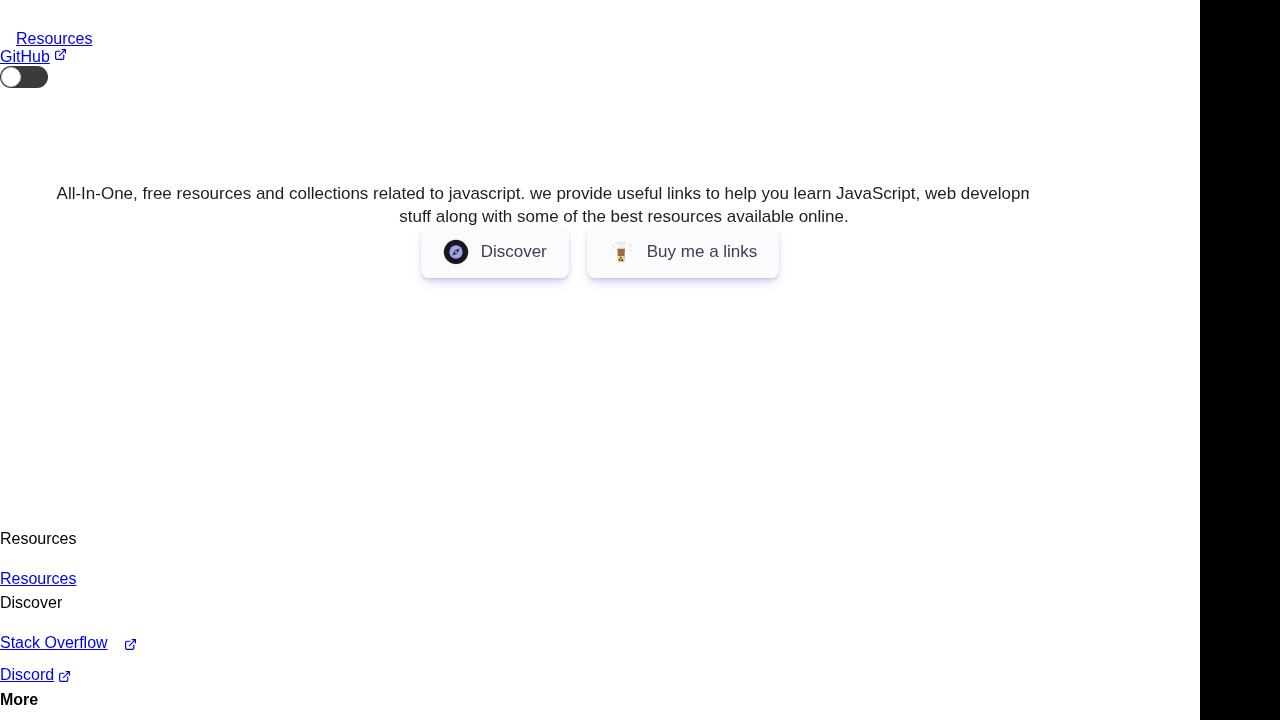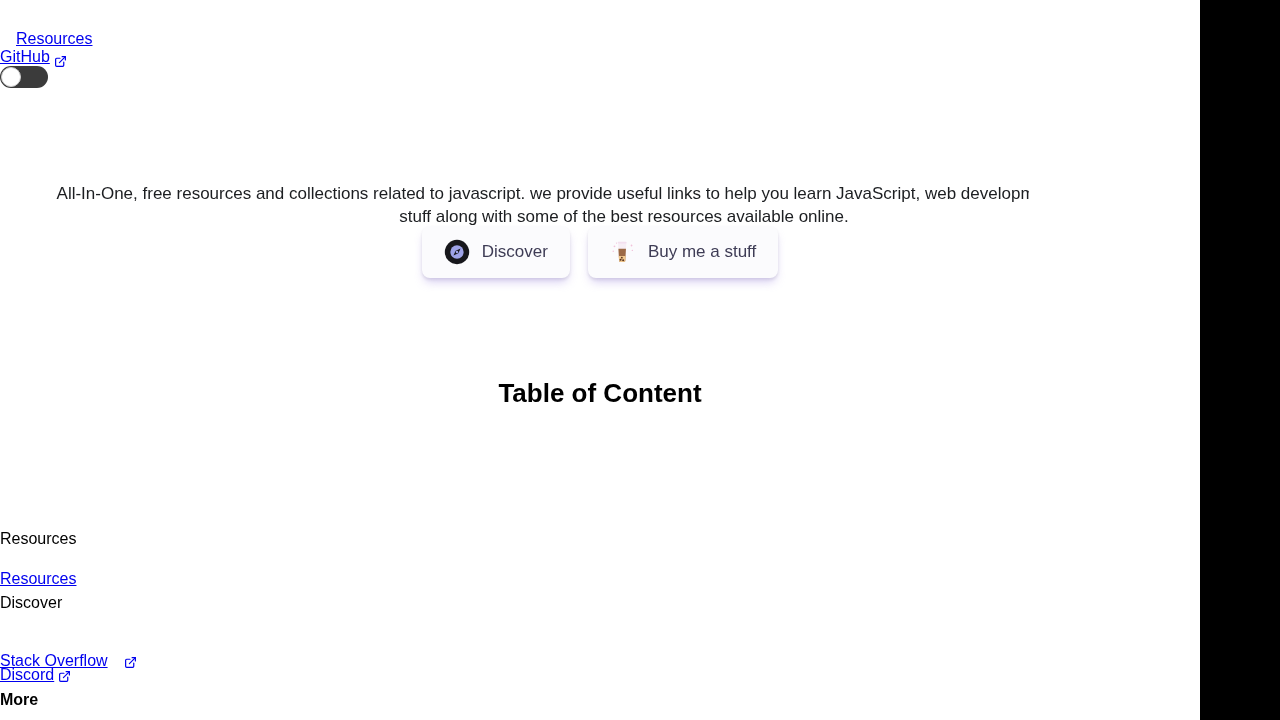--- a/index.html
+++ b/index.html
@@ -58,21 +58,21 @@
   .nav-github {
     position: absolute;
     left: 0px;
     top: 47px;
     font-size: 16px;
     line-height: 20px;
     color: #0000ee;
     text-decoration: underline;
     white-space: nowrap;
     display: inline-flex;
-    align-items: flex-end;
+    align-items: flex-start;
     gap: 4px;
   }
   .ext-icon {
     display: inline-block;
     width: 13px;
     height: 13px;
     position: relative;
     top: 1px;
   }
   .ext-icon svg { display: block; }
@@ -183,21 +183,21 @@
     gap: 4px;
     font-size: 16px;
     line-height: 22px;
     color: #0000ee;
     text-decoration: underline;
     white-space: nowrap;
   }
   .fr-resources-title { position: absolute; left: 0; top: 0; }
   .fr-resources-link  { position: absolute; left: 0; top: 40px; }
   .fr-community-title { position: absolute; left: 0; top: 64px; }
-  .fr-so-link         { position: absolute; left: 0; top: 122px; gap: 16px; }
+  .fr-so-link         { position: absolute; left: 0; top: 104px; gap: 16px; }
   .fr-discord-link    { position: absolute; left: 0; top: 136px; justify-content: center; }
   .fr-more-title      { position: absolute; left: 0; top: 161px; font-weight: bold; }
 </style>
 </head>
 <body>
 
 <div class="page">
 
   <div class="nav">
 
@@ -250,26 +250,25 @@
           <path d="M10 6 L20 6 L18.8 27 A1.6 1.6 0 0 1 17.2 28.4 L12.8 28.4 A1.6 1.6 0 0 1 11.2 27 Z" fill="#f7eef5"></path>
           <path d="M10.35 12 L19.65 12 L18.8 27 A1.6 1.6 0 0 1 17.2 28.4 L12.8 28.4 A1.6 1.6 0 0 1 11.2 27 Z" fill="#9c6a46"></path>
           <path d="M10.85 21 L19.15 21 L18.8 27 A1.6 1.6 0 0 1 17.2 28.4 L12.8 28.4 A1.6 1.6 0 0 1 11.2 27 Z" fill="#f2c98e"></path>
           <g fill="#5a3521">
             <circle cx="13" cy="25.5" r="1.3"></circle>
             <circle cx="16.2" cy="26.2" r="1.3"></circle>
             <circle cx="14.6" cy="23" r="1.1"></circle>
           </g>
         </svg>
       </span>
-      <span>Buy me a stuff</span>
+      <span>Buy me a links</span>
     </button>
 
   </div>
 
-  <h2 class="toc-heading">Table of Content</h2>
 
   <div class="footer">
 
     <div class="footer-group-title fr-resources-title">Resources</div>
 
     <a href="#" class="footer-link fr-resources-link">Resources</a>
 
     <div class="footer-group-title fr-community-title">Discover</div>
 
     <a href="#" class="footer-link fr-so-link">

